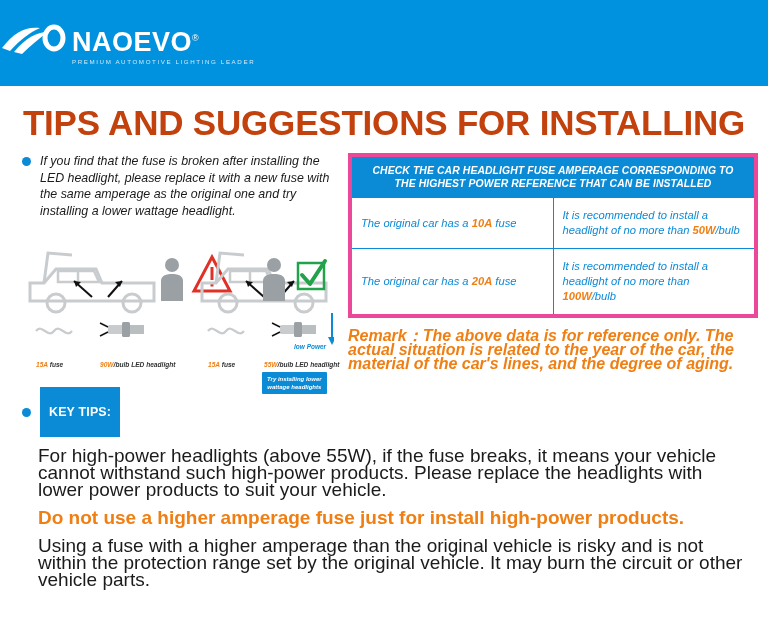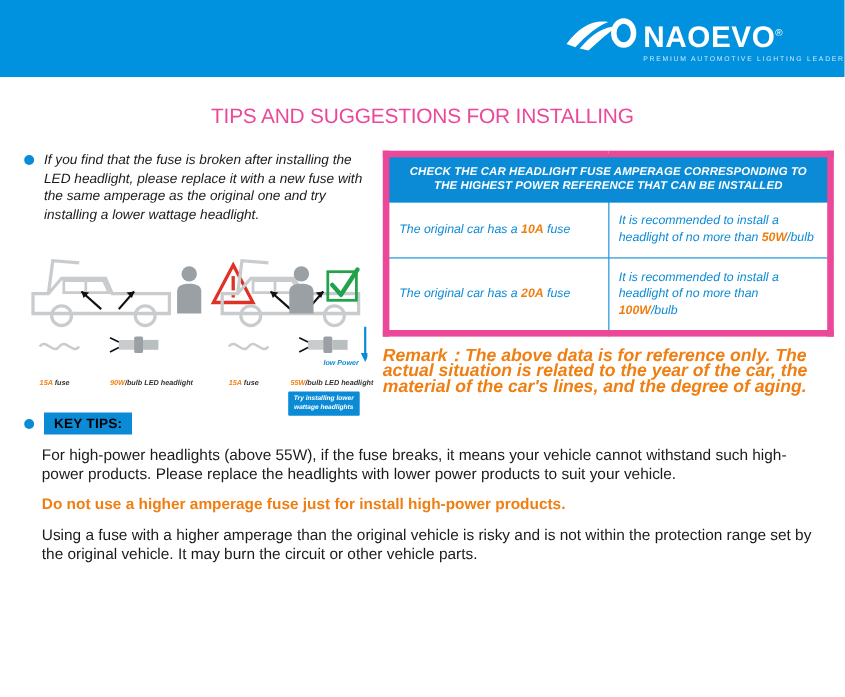--- a/index.html
+++ b/index.html
@@ -12,25 +12,25 @@
   .page {
     position: relative;
     width: 768px; height: 634px;
     overflow: hidden;
     background: #ffffff;
   }
 
   
   .header {
     position: relative;
-    width: 768px; height: 70px;
+    width: 768px; height: 86px;
     background: #0092de;
     display: flex;
     align-items: center;
-    justify-content: flex-end;
+    justify-content: flex-start;
   }
   .logo-wrap {
     display: flex;
     align-items: flex-start;
     gap: 6px;
   }
   .logo-mark { width: 66px; height: 34px; display:block; }
   .logo-text-block {
     display: flex;
     flex-direction: column;
@@ -54,23 +54,23 @@
     color: #cfe9f9;
     font-size: 6.2px;
     letter-spacing: 1.6px;
     margin-top: 2px;
     white-space: nowrap;
   }
 
   
   .title {
     text-align: center;
-    color: #ec4899;
-    font-size: 19px;
-    font-weight: normal;
+    color: #c2410c;
+    font-size: 35px;
+    font-weight: bold;
     line-height: 33px;
     letter-spacing: -0.2px;
     margin-top: 20px;
     padding: 0 20px;
   }
 
   
   .body {
     position: relative;
     margin-top: 14px;
@@ -136,21 +136,21 @@
   }
   .lowpower-label {
     position: absolute;
     color: #0b8ad6;
     font-size: 6.5px;
     white-space: nowrap;
   }
 
   
   .tbl {
-    border: 6px solid #ec4899;
+    border: 4px solid #ec4899;
     border-collapse: collapse;
     width: 410px;
     table-layout: fixed;
   }
   .tbl th {
     background: #0b8ad6;
     color: #ffffff;
     font-size: 10.4px;
     font-weight: bold;
     line-height: 13px;
@@ -179,31 +179,31 @@
 
   
   .keytips-row {
     display: flex;
     align-items: center;
     gap: 9px;
     margin: 16px 0 0 22px;
   }
   .keytips-badge {
     background: #0b8ad6;
-    color: #000000;
+    color: #ffffff;
     font-size: 12.4px;
     font-weight: bold;
-    padding: 3px 9px;
+    padding: 18px 9px;
     letter-spacing: 0.2px;
   }
   .keytips-body {
     margin: 10px 22px 0 38px;
   }
   .kt-p {
-    font-size: 14px;
+    font-size: 19px;
     line-height: 17px;
     color: #1b1b1b;
     margin-bottom: 11px;
   }
   .kt-p.warn {
     color: #f07f13;
     font-weight: bold;
   }
   .kt-p:last-child { margin-bottom: 12px; }
 </style>

